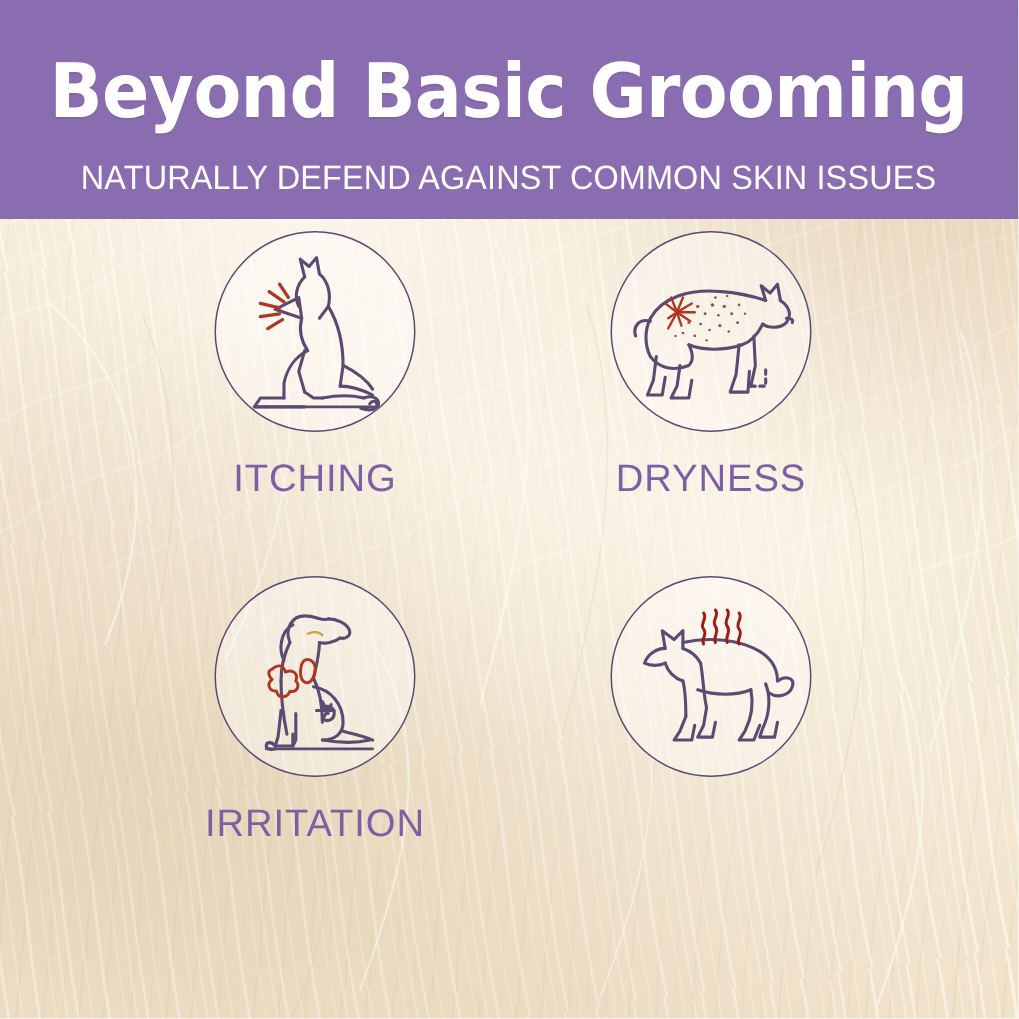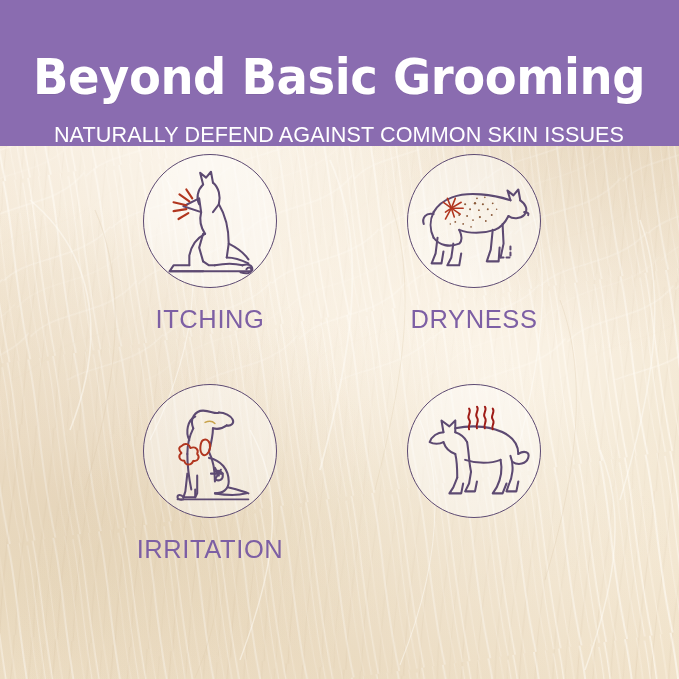--- a/index.html
+++ b/index.html
@@ -23,21 +23,21 @@
     position: absolute;
     left: 0;
     top: 0;
     width: 679px;
     height: 146px;
     background: #8a6cb0;
     z-index: 5;
     display: flex;
     flex-direction: column;
     align-items: center;
-    justify-content: flex-end;
+    justify-content: center;
   }
   .header-title {
     margin: 0;
     padding: 0;
     color: #ffffff;
     font-family: "DejaVu Sans", sans-serif;
     font-weight: bold;
     font-size: 50px;
     line-height: 1;
     letter-spacing: -0.5px;

